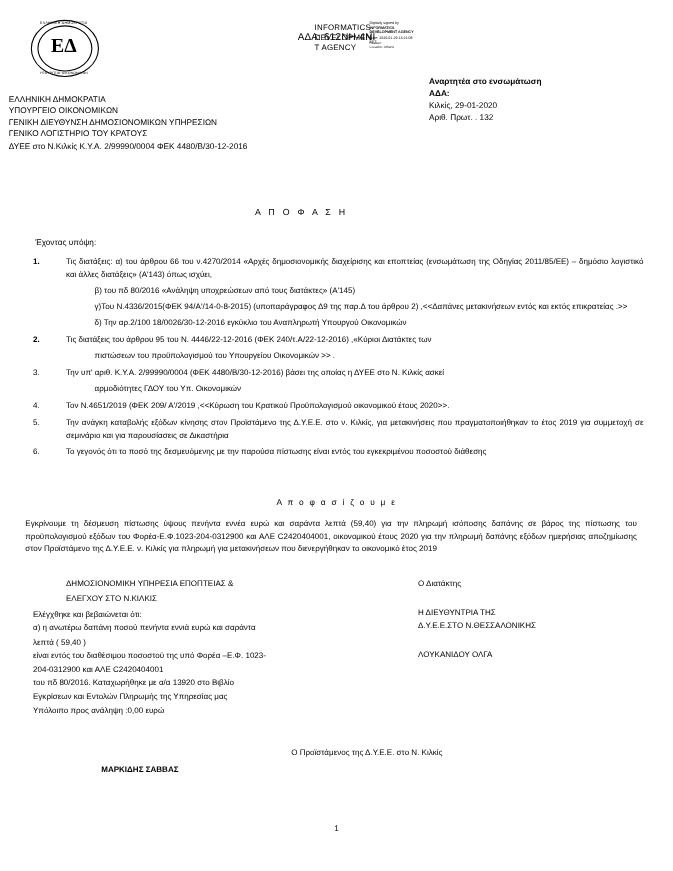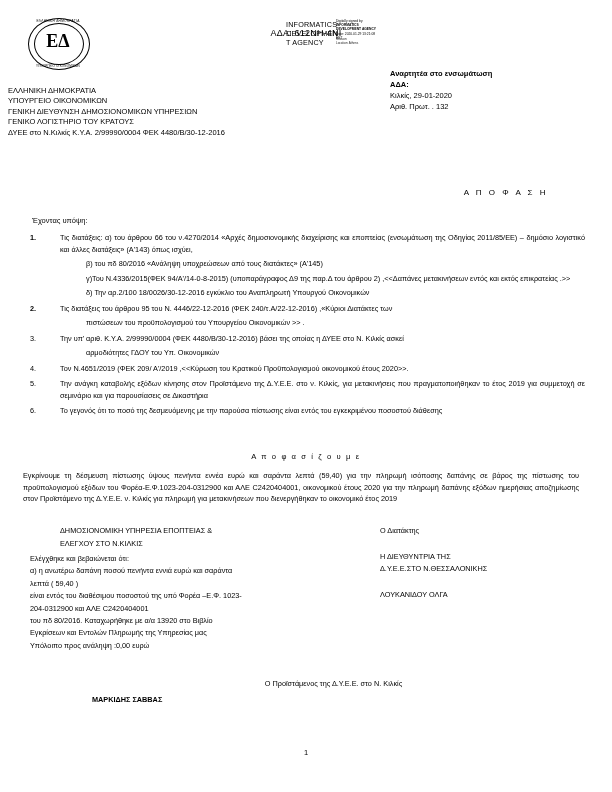--- a/index.html
+++ b/index.html
@@ -128,21 +128,21 @@
     width: 330px;
     font-size: 7.5px;
     line-height: 10.4px;
   }
 
   .apofasi {
     position: absolute;
     top: 188px;
     left: 0;
     width: 548px;
-    text-align: right;
+    text-align: center;
     font-size: 8px;
     letter-spacing: 2.5px;
   }
 
   .exontas {
     position: absolute;
     top: 216px;
     left: 32px;
     font-size: 7.5px;
   }

